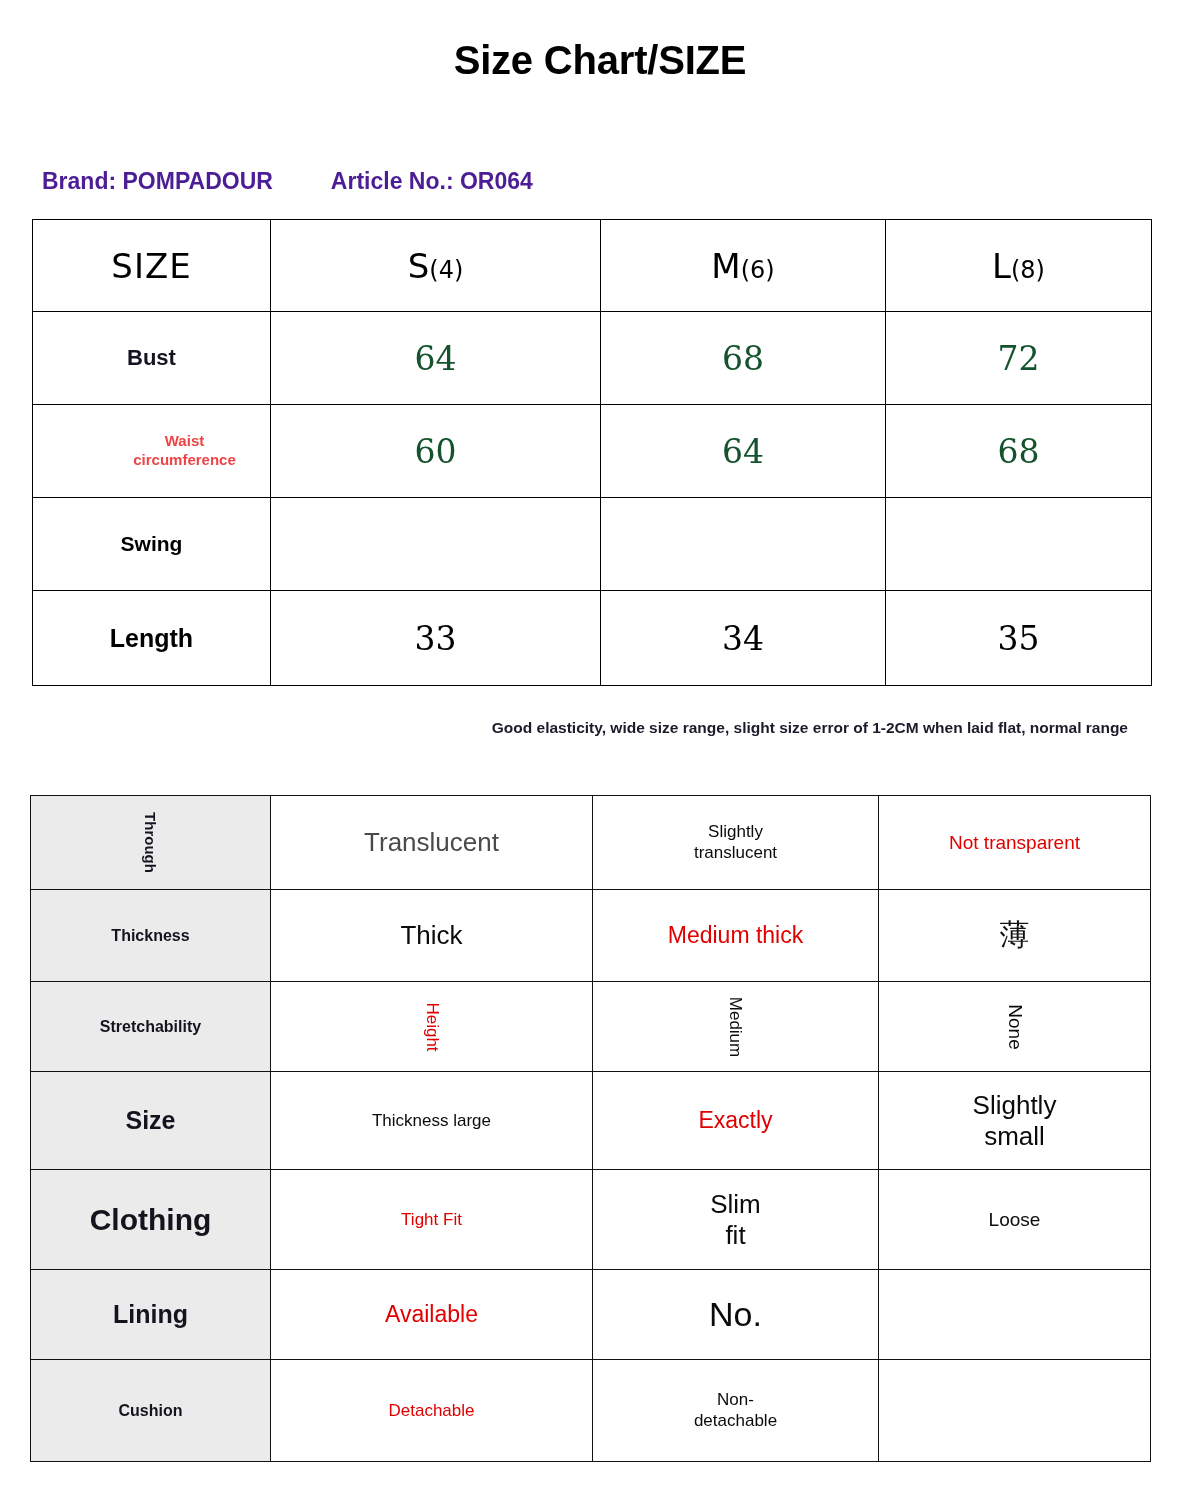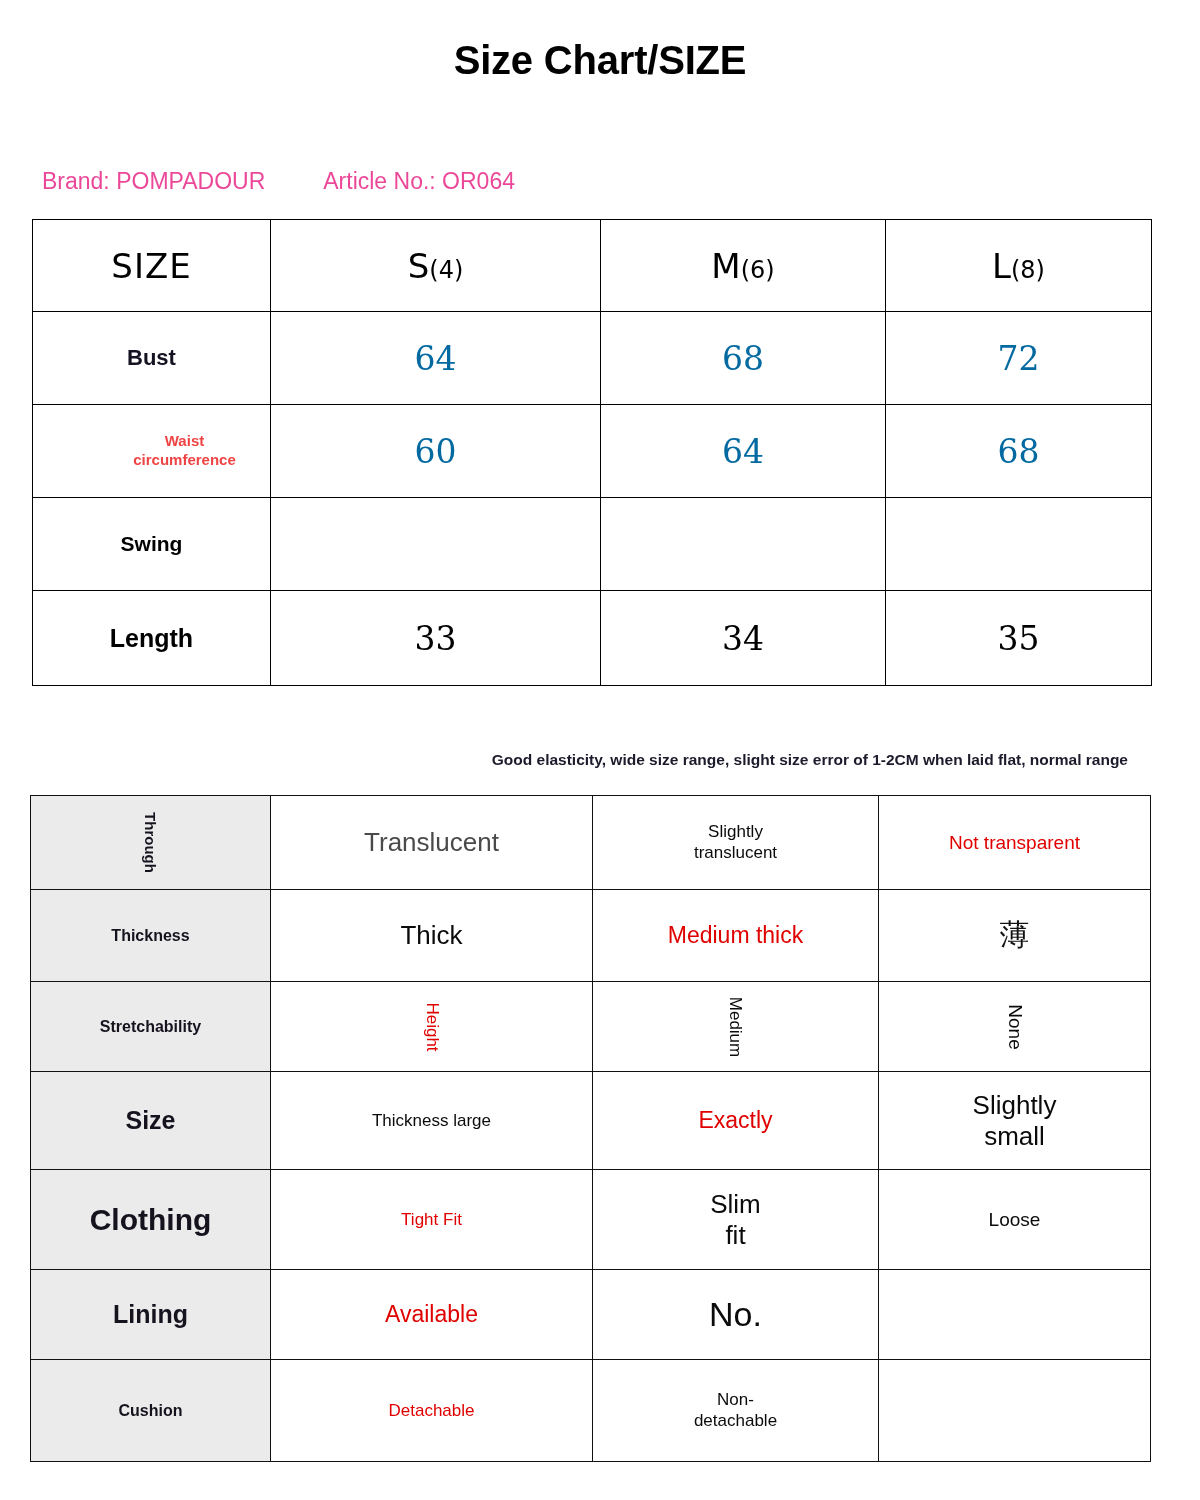--- a/index.html
+++ b/index.html
@@ -24,22 +24,22 @@
     font-weight: bold;
     letter-spacing: -0.2px;
     color: #000;
   }
 
   
   .brandline {
     position: absolute;
     top: 168px; left: 42px;
     font-size: 23px;
-    font-weight: normal;
-    color: #ec4899;
+    font-weight: bold;
+    color: #4c1d95;
     white-space: nowrap;
   }
   .brandline .article { margin-left: 58px; }
 
   
   .size-table {
     position: absolute;
     left: 32px; top: 219px;
     width: 1119px;
     border-collapse: collapse;
@@ -88,31 +88,31 @@
     text-align: left;
     padding-left: 66px !important;
   }
   .rowlabel-swing { font-size: 21px; font-weight: bold; }
   .rowlabel-length { font-size: 25px; font-weight: bold; }
 
   .num-cell {
     font-family: "DejaVu Serif", serif;
     font-size: 33px;
     font-weight: 400;
-    color: #0369a1;
+    color: #14532d;
   }
   .num-cell-lg {
     font-family: "DejaVu Serif", serif;
     font-size: 33px;
   }
 
   
   .note {
     position: absolute;
-    top: 751px; left: 0; width: 1128px;
+    top: 719px; left: 0; width: 1128px;
     text-align: right;
     font-size: 15.5px;
     font-weight: bold;
     color: #1b1b2b;
   }
 
   
   .prop-table {
     position: absolute;
     left: 30px; top: 795px;

